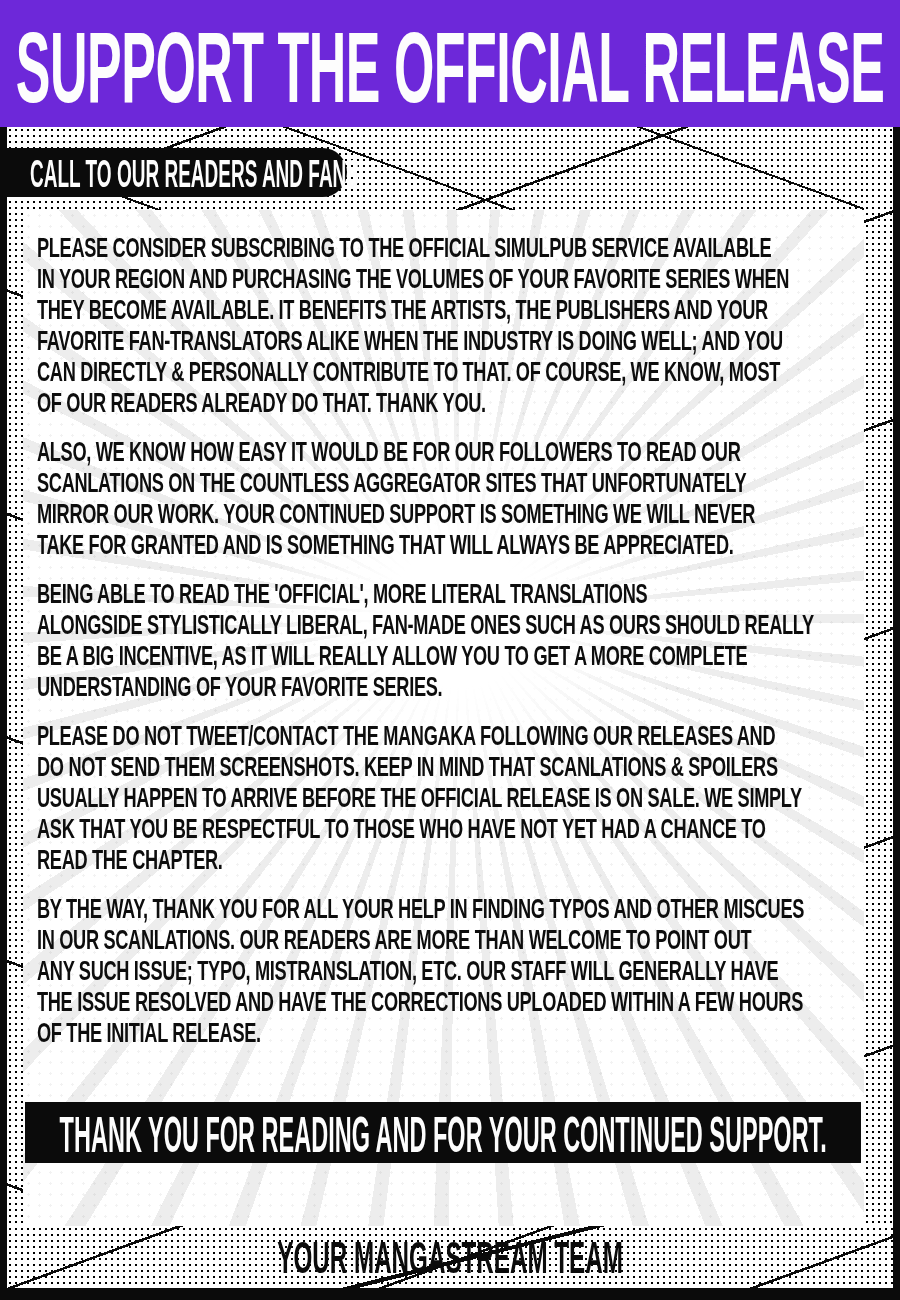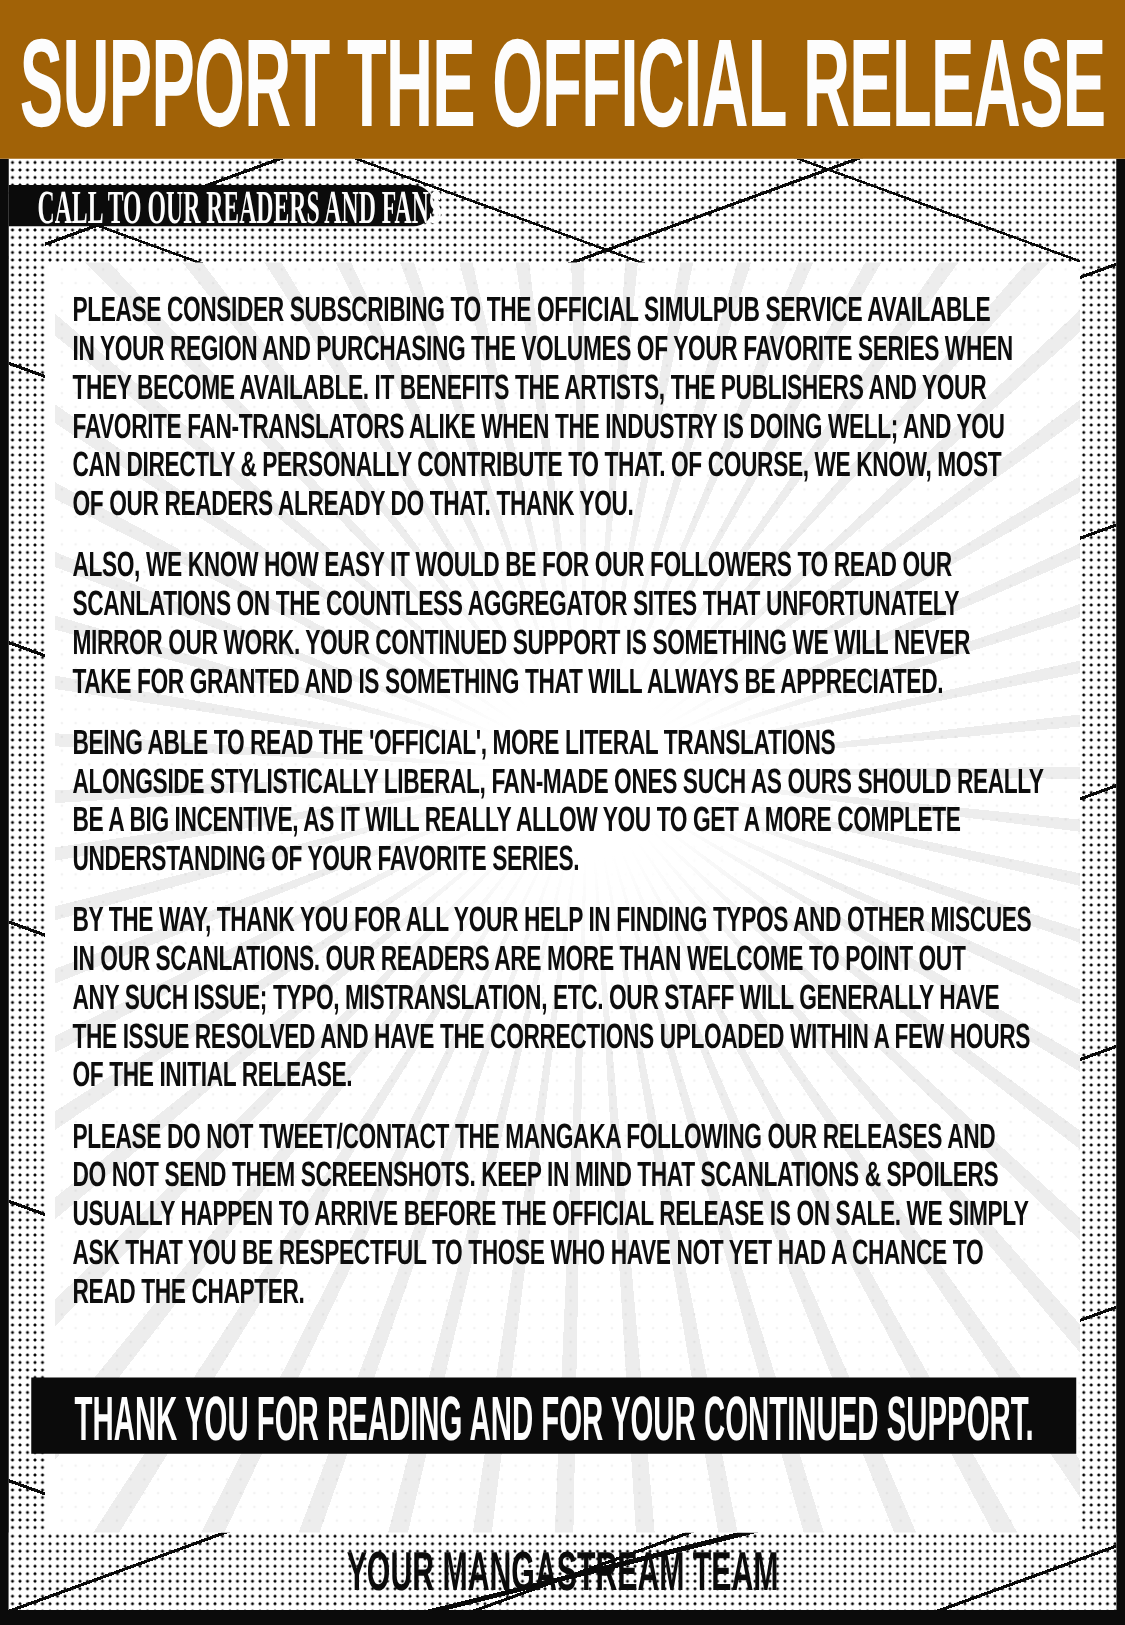--- a/index.html
+++ b/index.html
@@ -50,47 +50,47 @@
       radial-gradient(circle, #000 1.05px, rgba(0,0,0,0) 1.3px);
     background-size:auto, 6px 6px;
   }
   .border-left  { position:absolute; left:0;  top:127px; width:7px; bottom:0; background:#0b0b0b; }
   .border-right { position:absolute; right:0; top:127px; width:7px; bottom:0; background:#0b0b0b; }
   .bar-bottom   { position:absolute; left:0; right:0; bottom:0; height:12px; background:#0b0b0b; }
 
   
   .banner-top {
     position:absolute; left:0; top:0; width:900px; height:127px;
-    background:#a16207; display:flex; align-items:center; justify-content:center;
+    background:#6d28d9; display:flex; align-items:center; justify-content:center;
     overflow:visible; z-index:3;
   }
   .title-squish {
     display:inline-block; white-space:nowrap;
     font-size:100px; font-weight:700; line-height:1; color:#fdfdfd;
     letter-spacing:-1px;
     transform:scaleX(0.52); transform-origin:50% 50%;
     padding-top:6px;
   }
 
   
   .ribbon {
-    position:absolute; left:7px; top:148px; height:33px; width:340px;
+    position:absolute; left:7px; top:148px; height:49px; width:340px;
     background:#0b0b0b; border-radius:0 26px 26px 0;
-    display:flex; align-items:center; z-index:4;font-family:Liberation Serif, serif;
+    display:flex; align-items:center; z-index:4;
   }
   .ribbon-squish {
     display:inline-block; white-space:nowrap;
     font-size:38px; font-weight:700; color:#fdfdfd; line-height:1;
     transform:scaleX(0.5); transform-origin:0 50%;
     margin-left:23px; padding-top:3px;
   }
 
   
   .content {
-    position:absolute; left:44px; right:36px; top:210px; height:1016px;
+    position:absolute; left:23px; right:36px; top:210px; height:1016px;
     background-color:#ffffff;
     background-image:
       radial-gradient(circle at 52% 40%, rgba(255,255,255,1) 0 70px, rgba(255,255,255,0) 220px),
       repeating-conic-gradient(from -8deg at 52% 40%, rgba(0,0,0,0.07) 0deg 1.4deg, rgba(0,0,0,0) 1.4deg 6.1deg),
       radial-gradient(circle, rgba(0,0,0,0.05) 1px, rgba(0,0,0,0) 1.3px);
     background-size:auto, auto, 11px 11px;
     padding:22px 0 0 14px;
     z-index:2;
   }
   .para {
@@ -160,32 +160,32 @@
 MIRROR OUR WORK. YOUR CONTINUED SUPPORT IS SOMETHING WE WILL NEVER
 TAKE FOR GRANTED AND IS SOMETHING THAT WILL ALWAYS BE APPRECIATED.</span>
     </div>
     <div class="para">
       <span class="para-squish">BEING ABLE TO READ THE 'OFFICIAL', MORE LITERAL TRANSLATIONS
 ALONGSIDE STYLISTICALLY LIBERAL, FAN-MADE ONES SUCH AS OURS SHOULD REALLY
 BE A BIG INCENTIVE, AS IT WILL REALLY ALLOW YOU TO GET A MORE COMPLETE
 UNDERSTANDING OF YOUR FAVORITE SERIES.</span>
     </div>
     <div class="para">
+      <span class="para-squish">PLEASE DO NOT TWEET/CONTACT THE MANGAKA FOLLOWING OUR RELEASES AND
+DO NOT SEND THEM SCREENSHOTS. KEEP IN MIND THAT SCANLATIONS &amp; SPOILERS
+USUALLY HAPPEN TO ARRIVE BEFORE THE OFFICIAL RELEASE IS ON SALE. WE SIMPLY
+ASK THAT YOU BE RESPECTFUL TO THOSE WHO HAVE NOT YET HAD A CHANCE TO
+READ THE CHAPTER.</span>
+    </div>
+    <div class="para">
       <span class="para-squish">BY THE WAY, THANK YOU FOR ALL YOUR HELP IN FINDING TYPOS AND OTHER MISCUES
 IN OUR SCANLATIONS. OUR READERS ARE MORE THAN WELCOME TO POINT OUT
 ANY SUCH ISSUE; TYPO, MISTRANSLATION, ETC. OUR STAFF WILL GENERALLY HAVE
 THE ISSUE RESOLVED AND HAVE THE CORRECTIONS UPLOADED WITHIN A FEW HOURS
 OF THE INITIAL RELEASE.</span>
-    </div>
-    <div class="para">
-      <span class="para-squish">PLEASE DO NOT TWEET/CONTACT THE MANGAKA FOLLOWING OUR RELEASES AND
-DO NOT SEND THEM SCREENSHOTS. KEEP IN MIND THAT SCANLATIONS &amp; SPOILERS
-USUALLY HAPPEN TO ARRIVE BEFORE THE OFFICIAL RELEASE IS ON SALE. WE SIMPLY
-ASK THAT YOU BE RESPECTFUL TO THOSE WHO HAVE NOT YET HAD A CHANCE TO
-READ THE CHAPTER.</span>
     </div>
   </div>
 
   <div class="banner-bottom">
     <span class="footer-squish">THANK YOU FOR READING AND FOR YOUR CONTINUED SUPPORT.</span>
   </div>
   <div class="team-line">
     <span class="team-squish">YOUR MANGASTREAM TEAM</span>
   </div>
 

